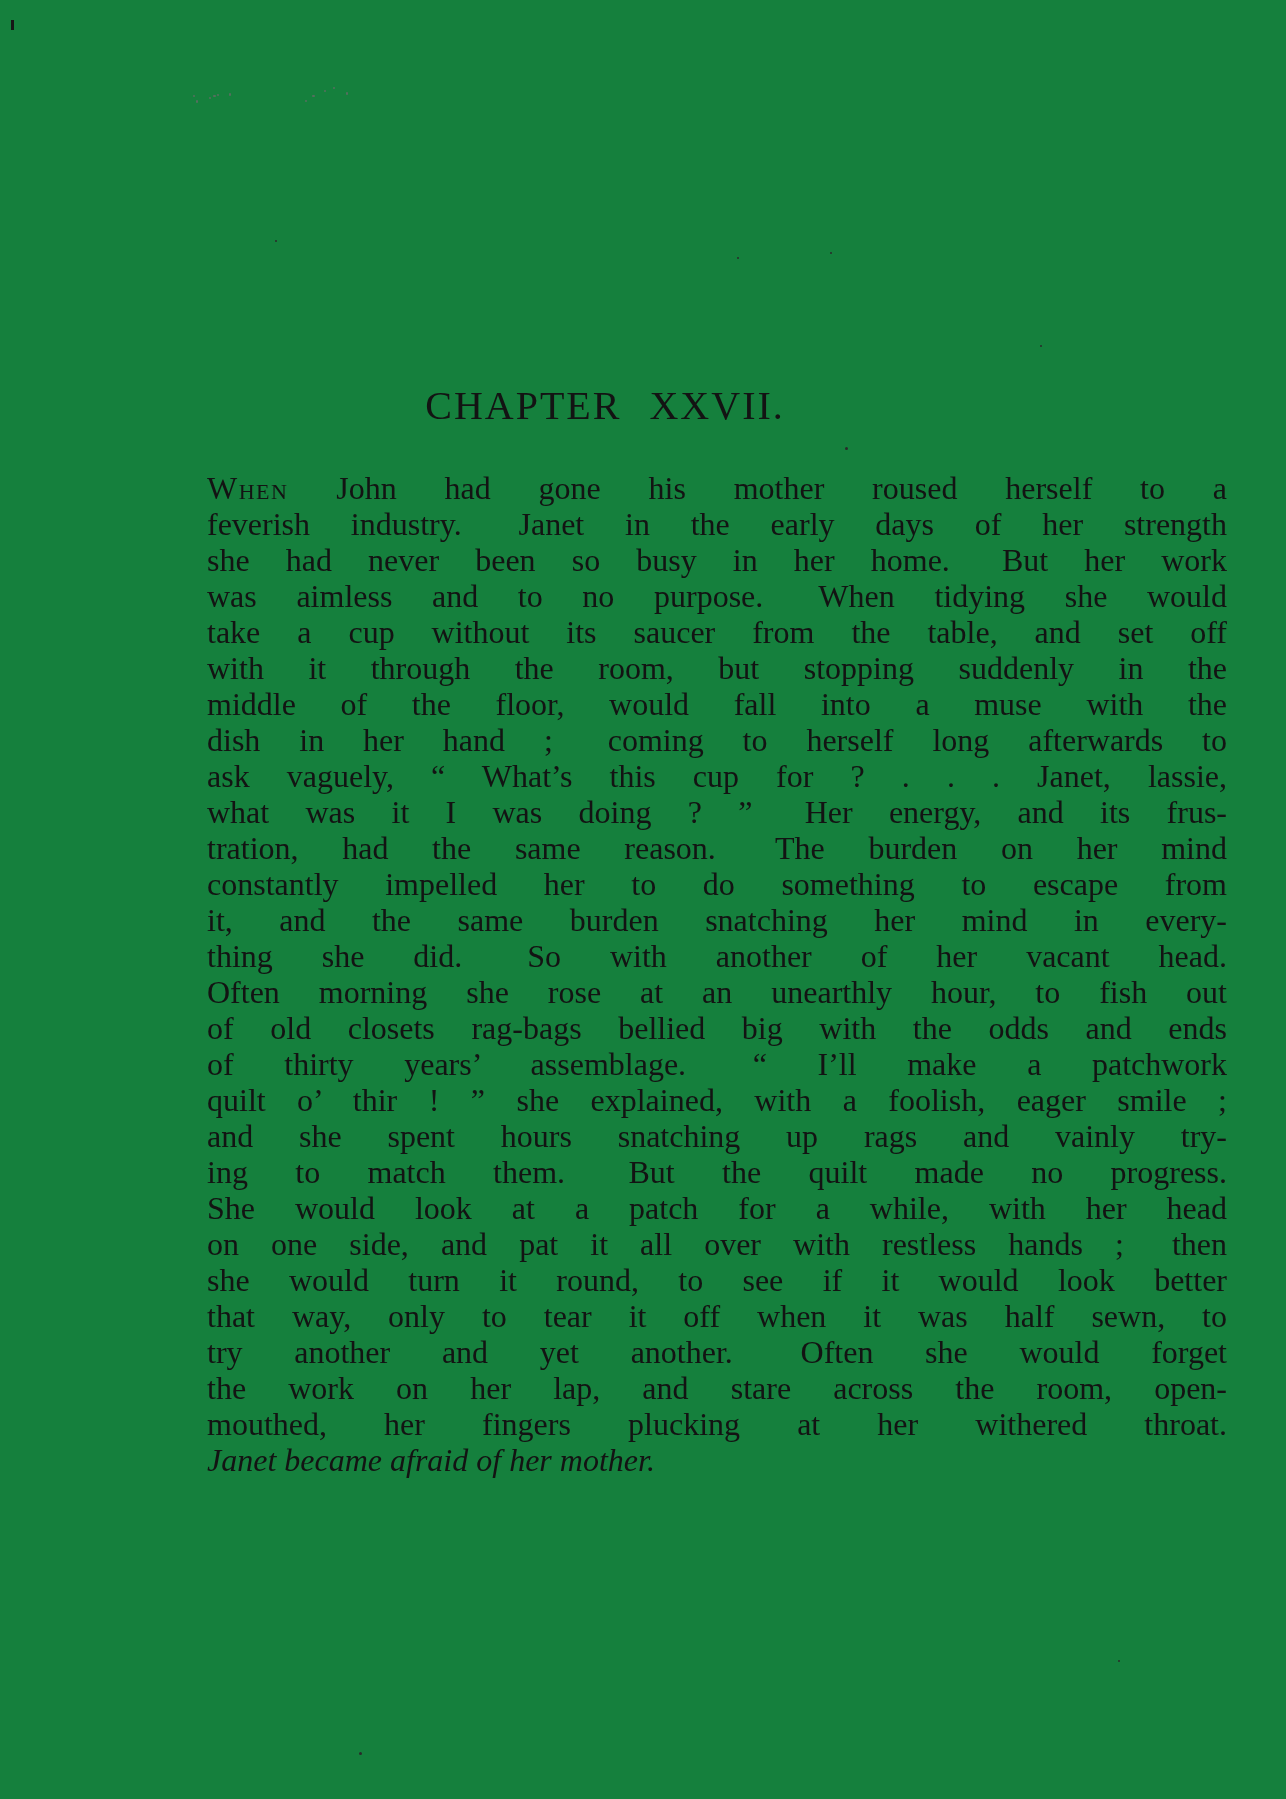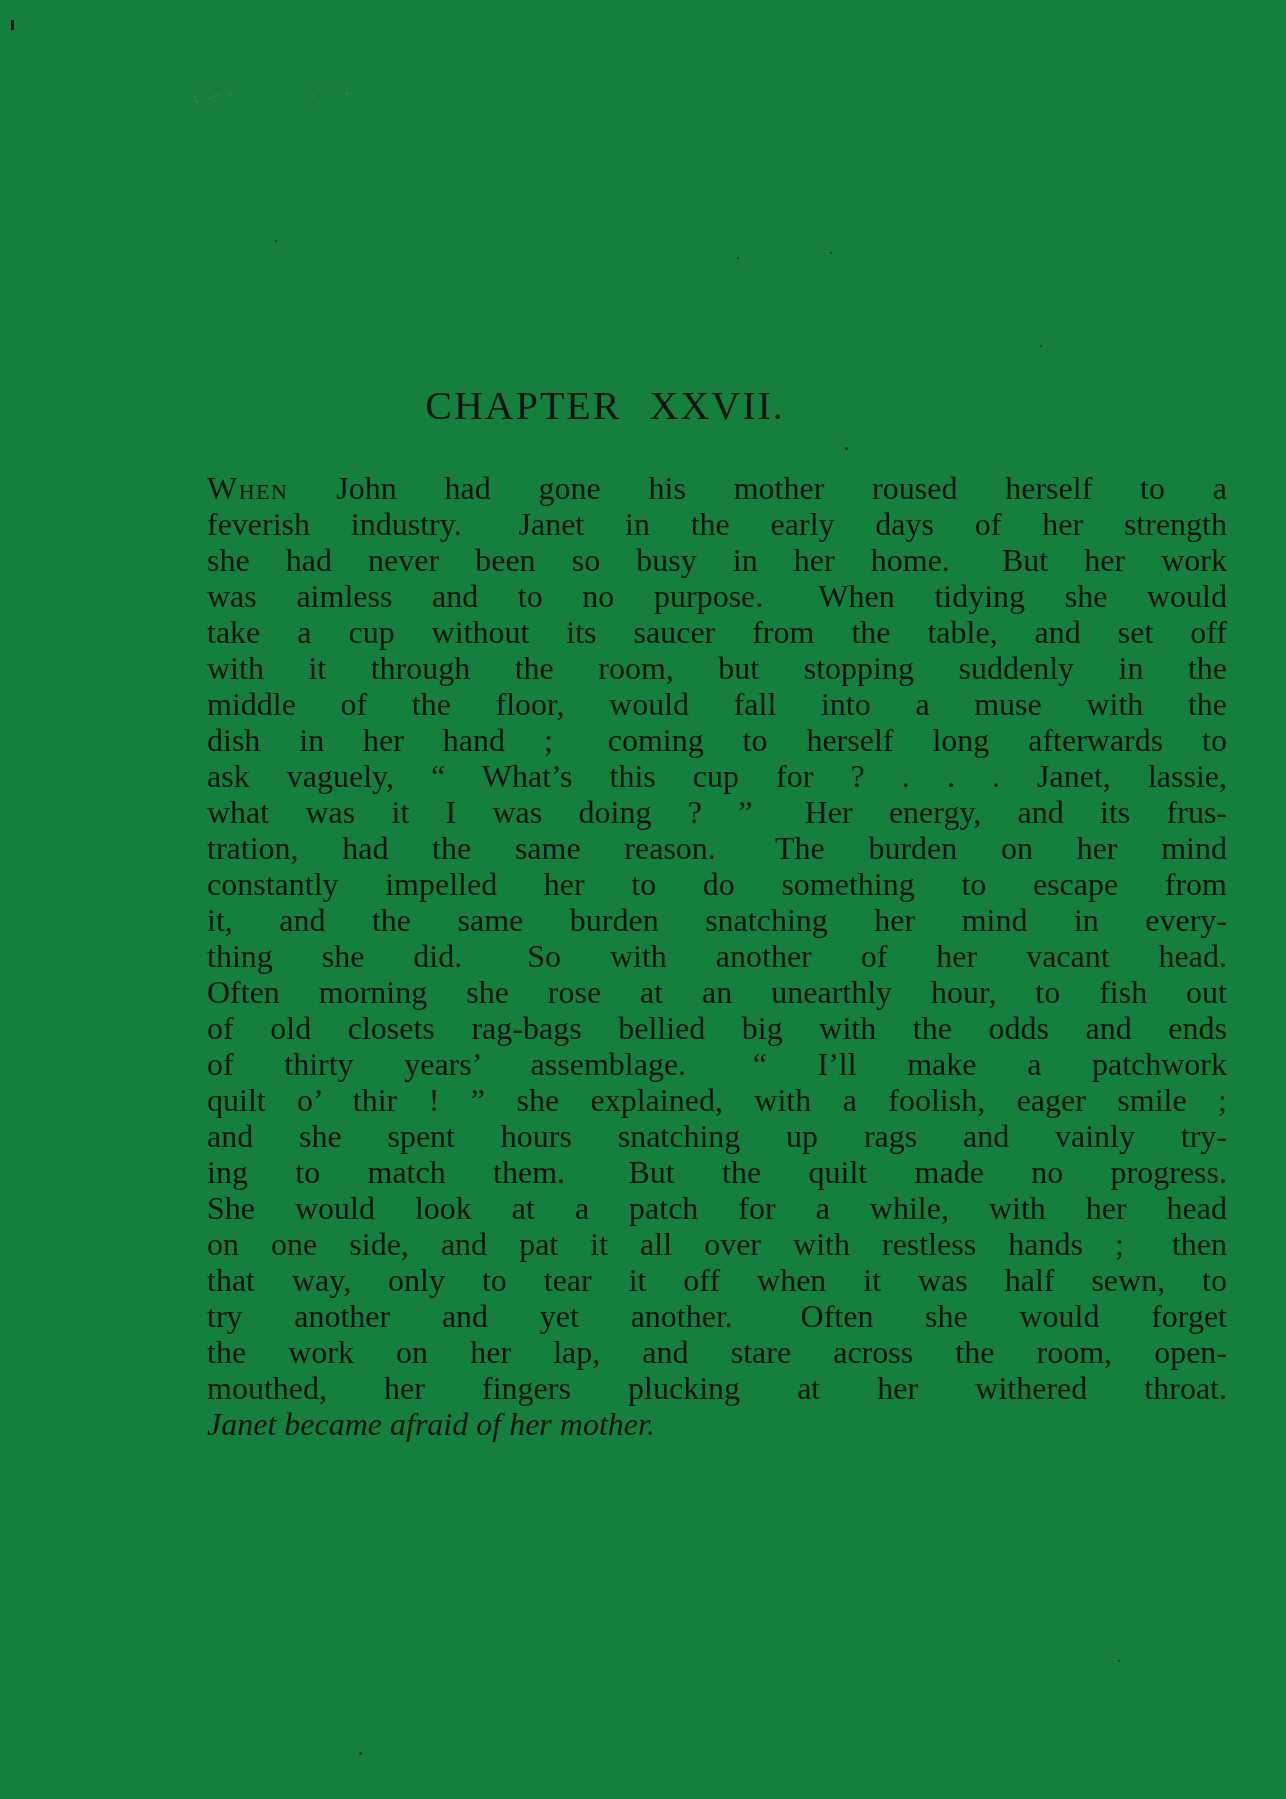--- a/index.html
+++ b/index.html
@@ -114,20 +114,21 @@
       <div class="line">it, and the same burden snatching her mind in every-</div>
       <div class="line">thing she did.  So with another of her vacant head.</div>
       <div class="line">Often morning she rose at an unearthly hour, to fish out</div>
       <div class="line">of old closets rag-bags bellied big with the odds and ends</div>
       <div class="line">of thirty years’ assemblage.  “ I’ll make a patchwork</div>
       <div class="line">quilt o’ thir ! ” she explained, with a foolish, eager smile ;</div>
       <div class="line">and she spent hours snatching up rags and vainly try-</div>
       <div class="line">ing to match them.  But the quilt made no progress.</div>
       <div class="line">She would look at a patch for a while, with her head</div>
       <div class="line">on one side, and pat it all over with restless hands ;  then</div>
+      <div class="line">she would turn it round, to see if it would look better</div>
       <div class="line">that way, only to tear it off when it was half sewn, to</div>
       <div class="line">try another and yet another.  Often she would forget</div>
       <div class="line">the work on her lap, and stare across the room, open-</div>
       <div class="line">mouthed, her fingers plucking at her withered throat.</div>
       <div class="line last">Janet became afraid of her mother.</div>
     </div>
 
 </div>
 
 </body></html>

